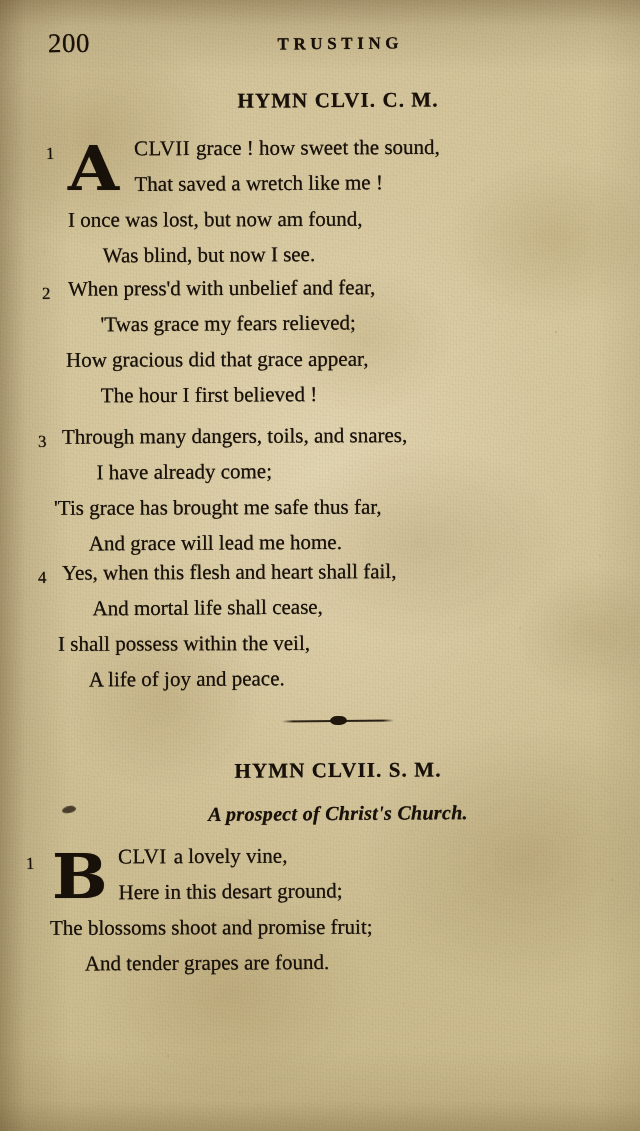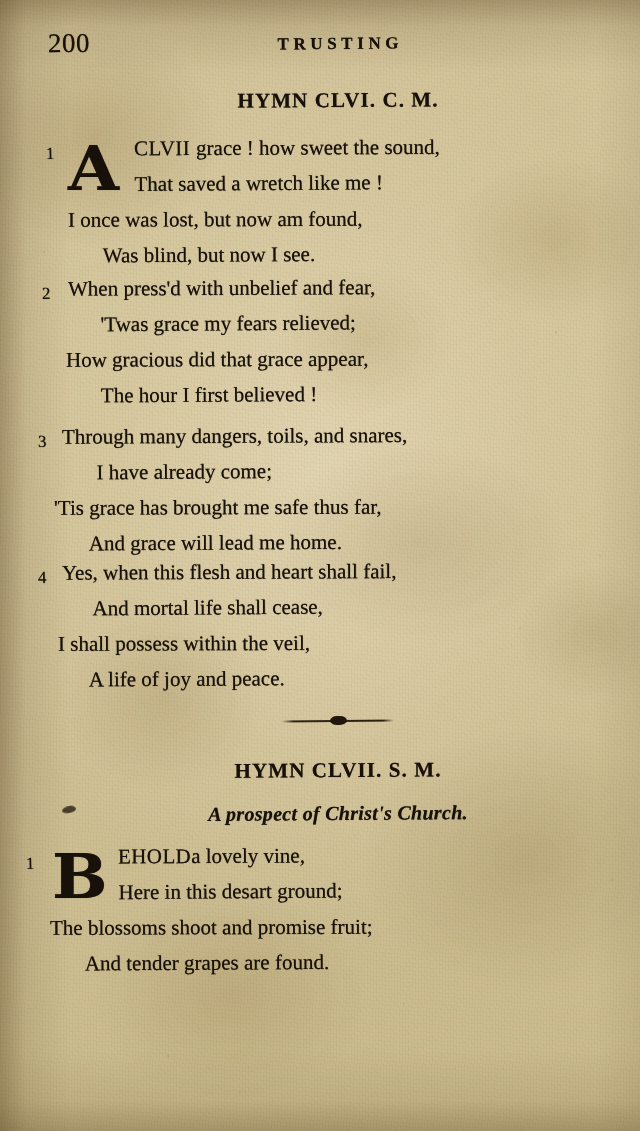--- a/index.html
+++ b/index.html
@@ -336,21 +336,21 @@
 
     <div class="ink-blot"></div>
 
     <div class="hymn-subtitle ink">A prospect of Christ's Church.</div>
 
     <div class="stanza" style="top:840px;">
       <div class="verse-num ink" style="left:26px; top:6px;">1</div>
 
       <div class="dropcap ink" style="left:52px; top:6px;">B</div>
 
-      <div class="verse-line w1 ink" style="padding-left:118px;"><span class="smallcaps-run">EHOLD</span><span style="">a lovely vine,</span></div>
+      <div class="verse-line w1 ink" style="padding-left:118px;"><span class="smallcaps-run">CLVI</span><span style="margin-left:7px;">a lovely vine,</span></div>
 
       <div class="verse-line w2 ink" style="padding-left:118px;">Here in this desart ground;</div>
 
       <div class="verse-line w3 ink" style="padding-left:50px;">The blossoms shoot and promise fruit;</div>
 
       <div class="verse-line w4 ink" style="padding-left:84px;">And tender grapes are found.</div>
     </div>
 
   </div>
 

